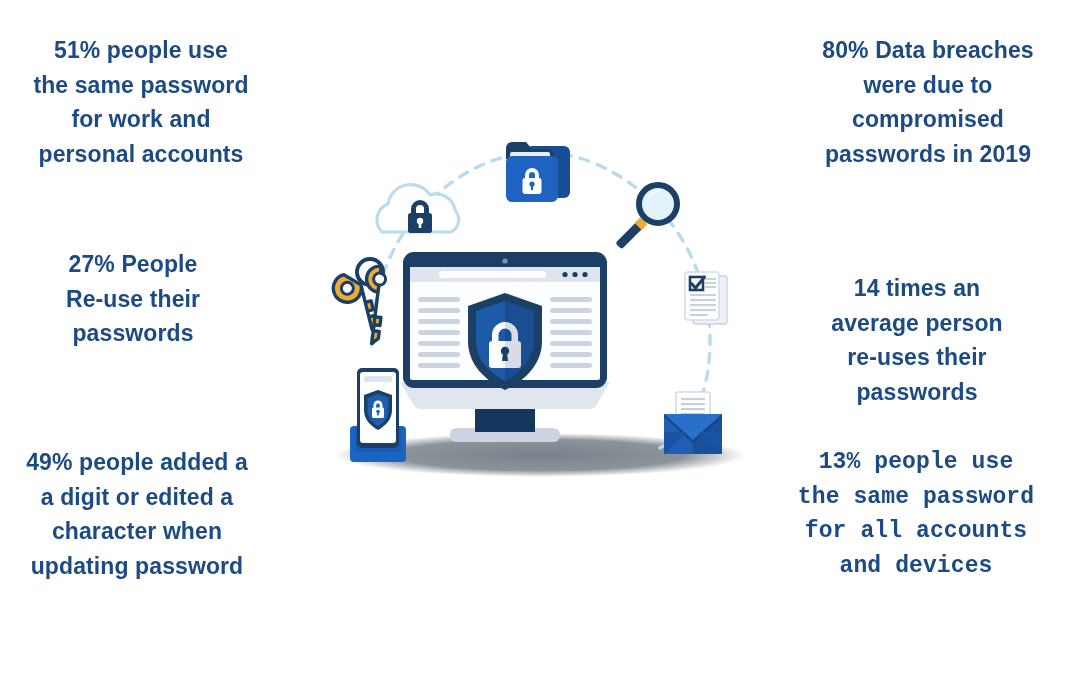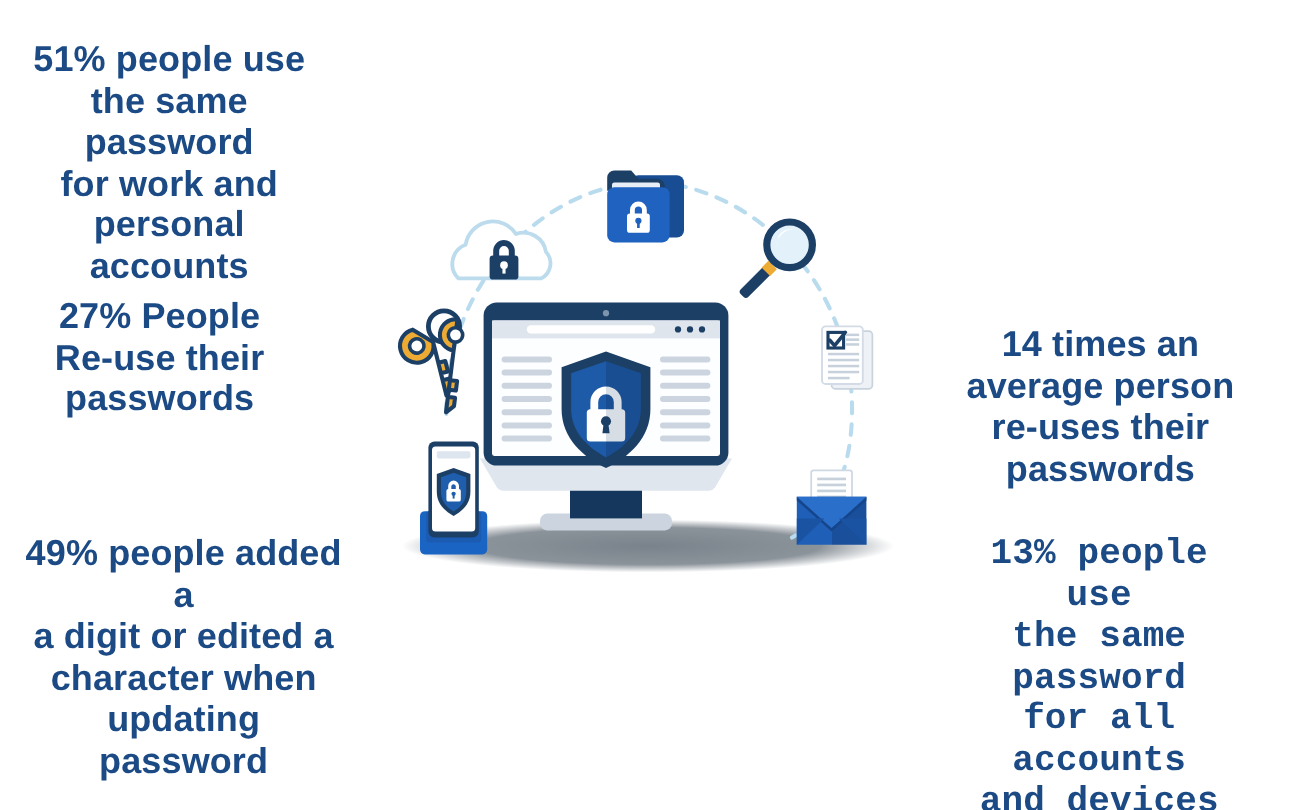--- a/index.html
+++ b/index.html
@@ -18,32 +18,32 @@
     background: #ffffff;
     overflow: hidden;
   }
 
   
   .stat {
     position: absolute;
     color: #1b4a85;
     font-family: "Liberation Sans", sans-serif;
     font-weight: bold;
-    font-size: 30px;
+    font-size: 23px;
     line-height: 34.5px;
     text-align: center;
     letter-spacing: 0.1px;
     white-space: pre-line;
   }
 
   #stat-top-left    { left: 8px;   top: 33px;  width: 266px; }
   #stat-top-right   { left: 790px; top: 33px;  width: 276px; }
   #stat-mid-left    { left: 14px;  top: 247px; width: 238px; }
   #stat-mid-right   { left: 804px; top: 247px; width: 226px; margin-top: 24px; }
-  #stat-bot-left    { left: 20px;   top: 445px; width: 266px; }
+  #stat-bot-left    { left: 4px;   top: 445px; width: 266px; }
   #stat-bot-right   { left: 794px; top: 445px; width: 244px; font-family: Liberation Mono, monospace; }
 
   
   #illustration {
     position: absolute;
     left: 300px;
     top: 110px;
     width: 480px;
     height: 380px;
   }
@@ -52,20 +52,24 @@
 </head>
 <body>
 
 <div id="infographic">
 
   <div class="stat" id="stat-top-left">51% people use
 the same password
 for work and
 personal accounts</div>
 
+  <div class="stat" id="stat-top-right">80% Data breaches
+were due to
+compromised
+passwords in 2019</div>
 
   <div class="stat" id="stat-mid-left">27% People
 Re-use their
 passwords</div>
 
   <div class="stat" id="stat-mid-right">14 times an
 average person
 re-uses their
 passwords</div>
 

